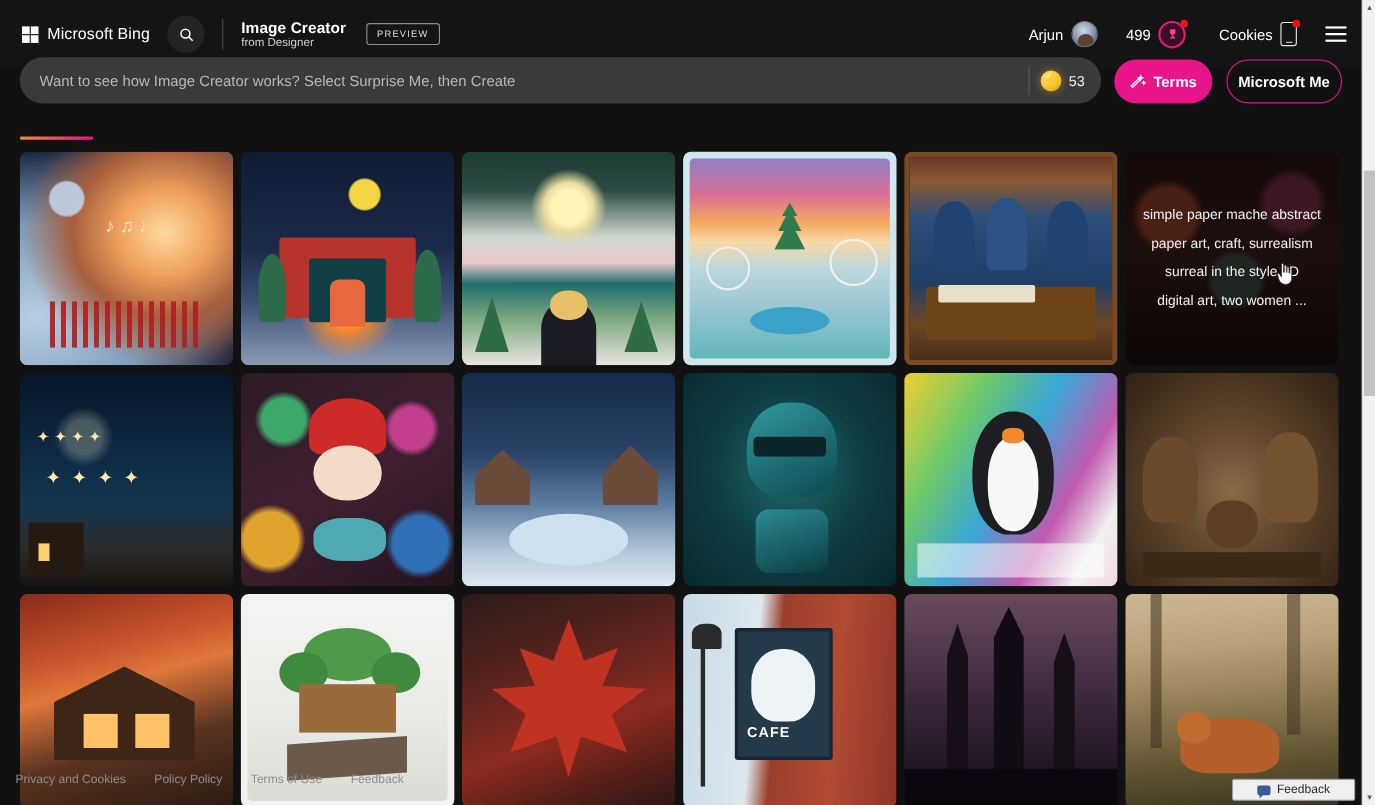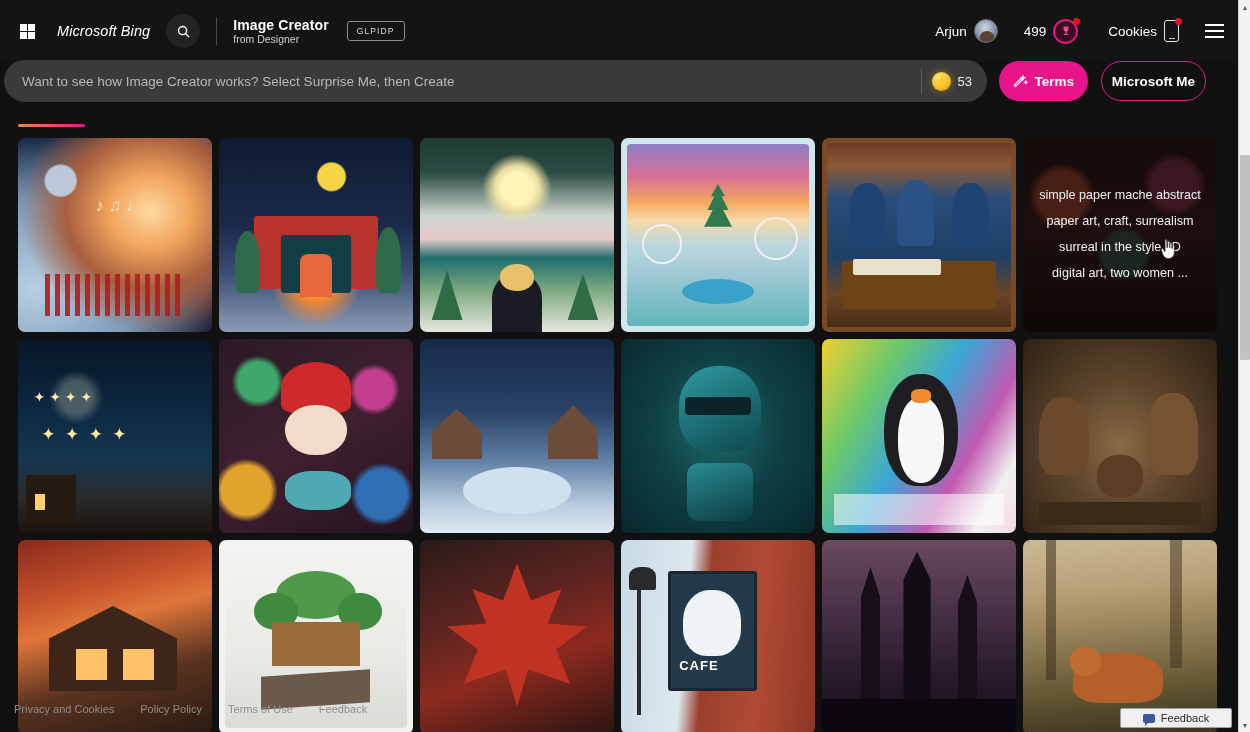--- a/index.html
+++ b/index.html
@@ -11,21 +11,21 @@
   }
   #app { position: relative; width: 1250px; height: 732px; background: #111111; }
 
   
   .header {
     position: absolute; top: 0; left: 0; width: 1238px; height: 62px;
     background: #141414;
     display: flex; align-items: center;
   }
   .hdr-left { display: flex; align-items: center; padding-left: 20px; gap: 0; }
-  .bing-logo { display: flex; align-items: center; gap: 22px; cursor: pointer; font-style: italic; }
+  .bing-logo { display: flex; align-items: center; gap: 8px; cursor: pointer; }
   .ms-squares { width: 15px; height: 15px; display: grid; grid-template-columns: 7px 7px; grid-template-rows: 7px 7px; gap: 1px; }
   .ms-squares i { background: #ffffff; display: block; }
   .bing-name { color: #ffffff; font-size: 14.5px; letter-spacing: .1px; }
   .search-circle {
     width: 34px; height: 34px; border-radius: 50%; background: #232323;
     display: flex; align-items: center; justify-content: center;
     margin-left: 16px; cursor: pointer;
   }
   .divider-v { width: 1px; height: 28px; background: #4a4a4a; margin: 0 16px; }
   .ic-block { display: flex; flex-direction: column; justify-content: flex-start; line-height: 1.15; }
@@ -55,22 +55,22 @@
     display: flex; align-items: center; justify-content: center;
   }
   .notif-dot { position: absolute; top: -1px; right: -2px; width: 7px; height: 7px; border-radius: 50%; background: #e81123; }
   .phone-ic { position: relative; width: 15px; height: 22px; border: 1.6px solid #e6e6e6; border-radius: 3px; }
   .phone-ic::after { content:""; position:absolute; bottom:2px; left:4px; width:6px; height:1.5px; background:#c9c9c9; }
   .hamburger { display: flex; flex-direction: column; gap: 4px; cursor: pointer; }
   .hamburger i { width: 19px; height: 2px; background: #ffffff; display: block; }
 
   
   .prompt-row {
-    position: absolute; top: 68px; left: 4px; width: 1202px; height: 26px;
-    display: flex; align-items: center;
+    position: absolute; top: 68px; left: 18px; width: 1202px; height: 26px;
+    display: flex; align-items: flex-end;
   }
   .prompt-box {
     flex: 0 0 983px; height: 42px; background: #3a3a3a; border-radius: 21px;
     display: flex; align-items: center; padding: 0 6px 0 18px; cursor: text;
   }
   .prompt-input {
     flex: 1; background: transparent; border: none; outline: none;
     color: #b9b9b9; font-size: 13.5px; font-family: "Liberation Sans", sans-serif;
   }
   .prompt-input::placeholder { color: #b9b9b9; }
@@ -185,21 +185,21 @@
         </svg>
       </div>
 
       <div class="divider-v"></div>
 
       <div class="ic-block">
         <span class="ic-title">Image Creator</span>
         <span class="ic-sub">from Designer</span>
       </div>
 
-      <div class="preview-chip">GLPIDP</div>
+      <div class="preview-chip">PREVIEW</div>
     </div>
 
     <div class="hdr-right">
 
       <div class="hr-item" style="margin-right:26px">
         <span class="hr-label">Arjun</span>
         <span class="avatar"></span>
       </div>
 
       <div class="hr-item" style="margin-right:30px">

